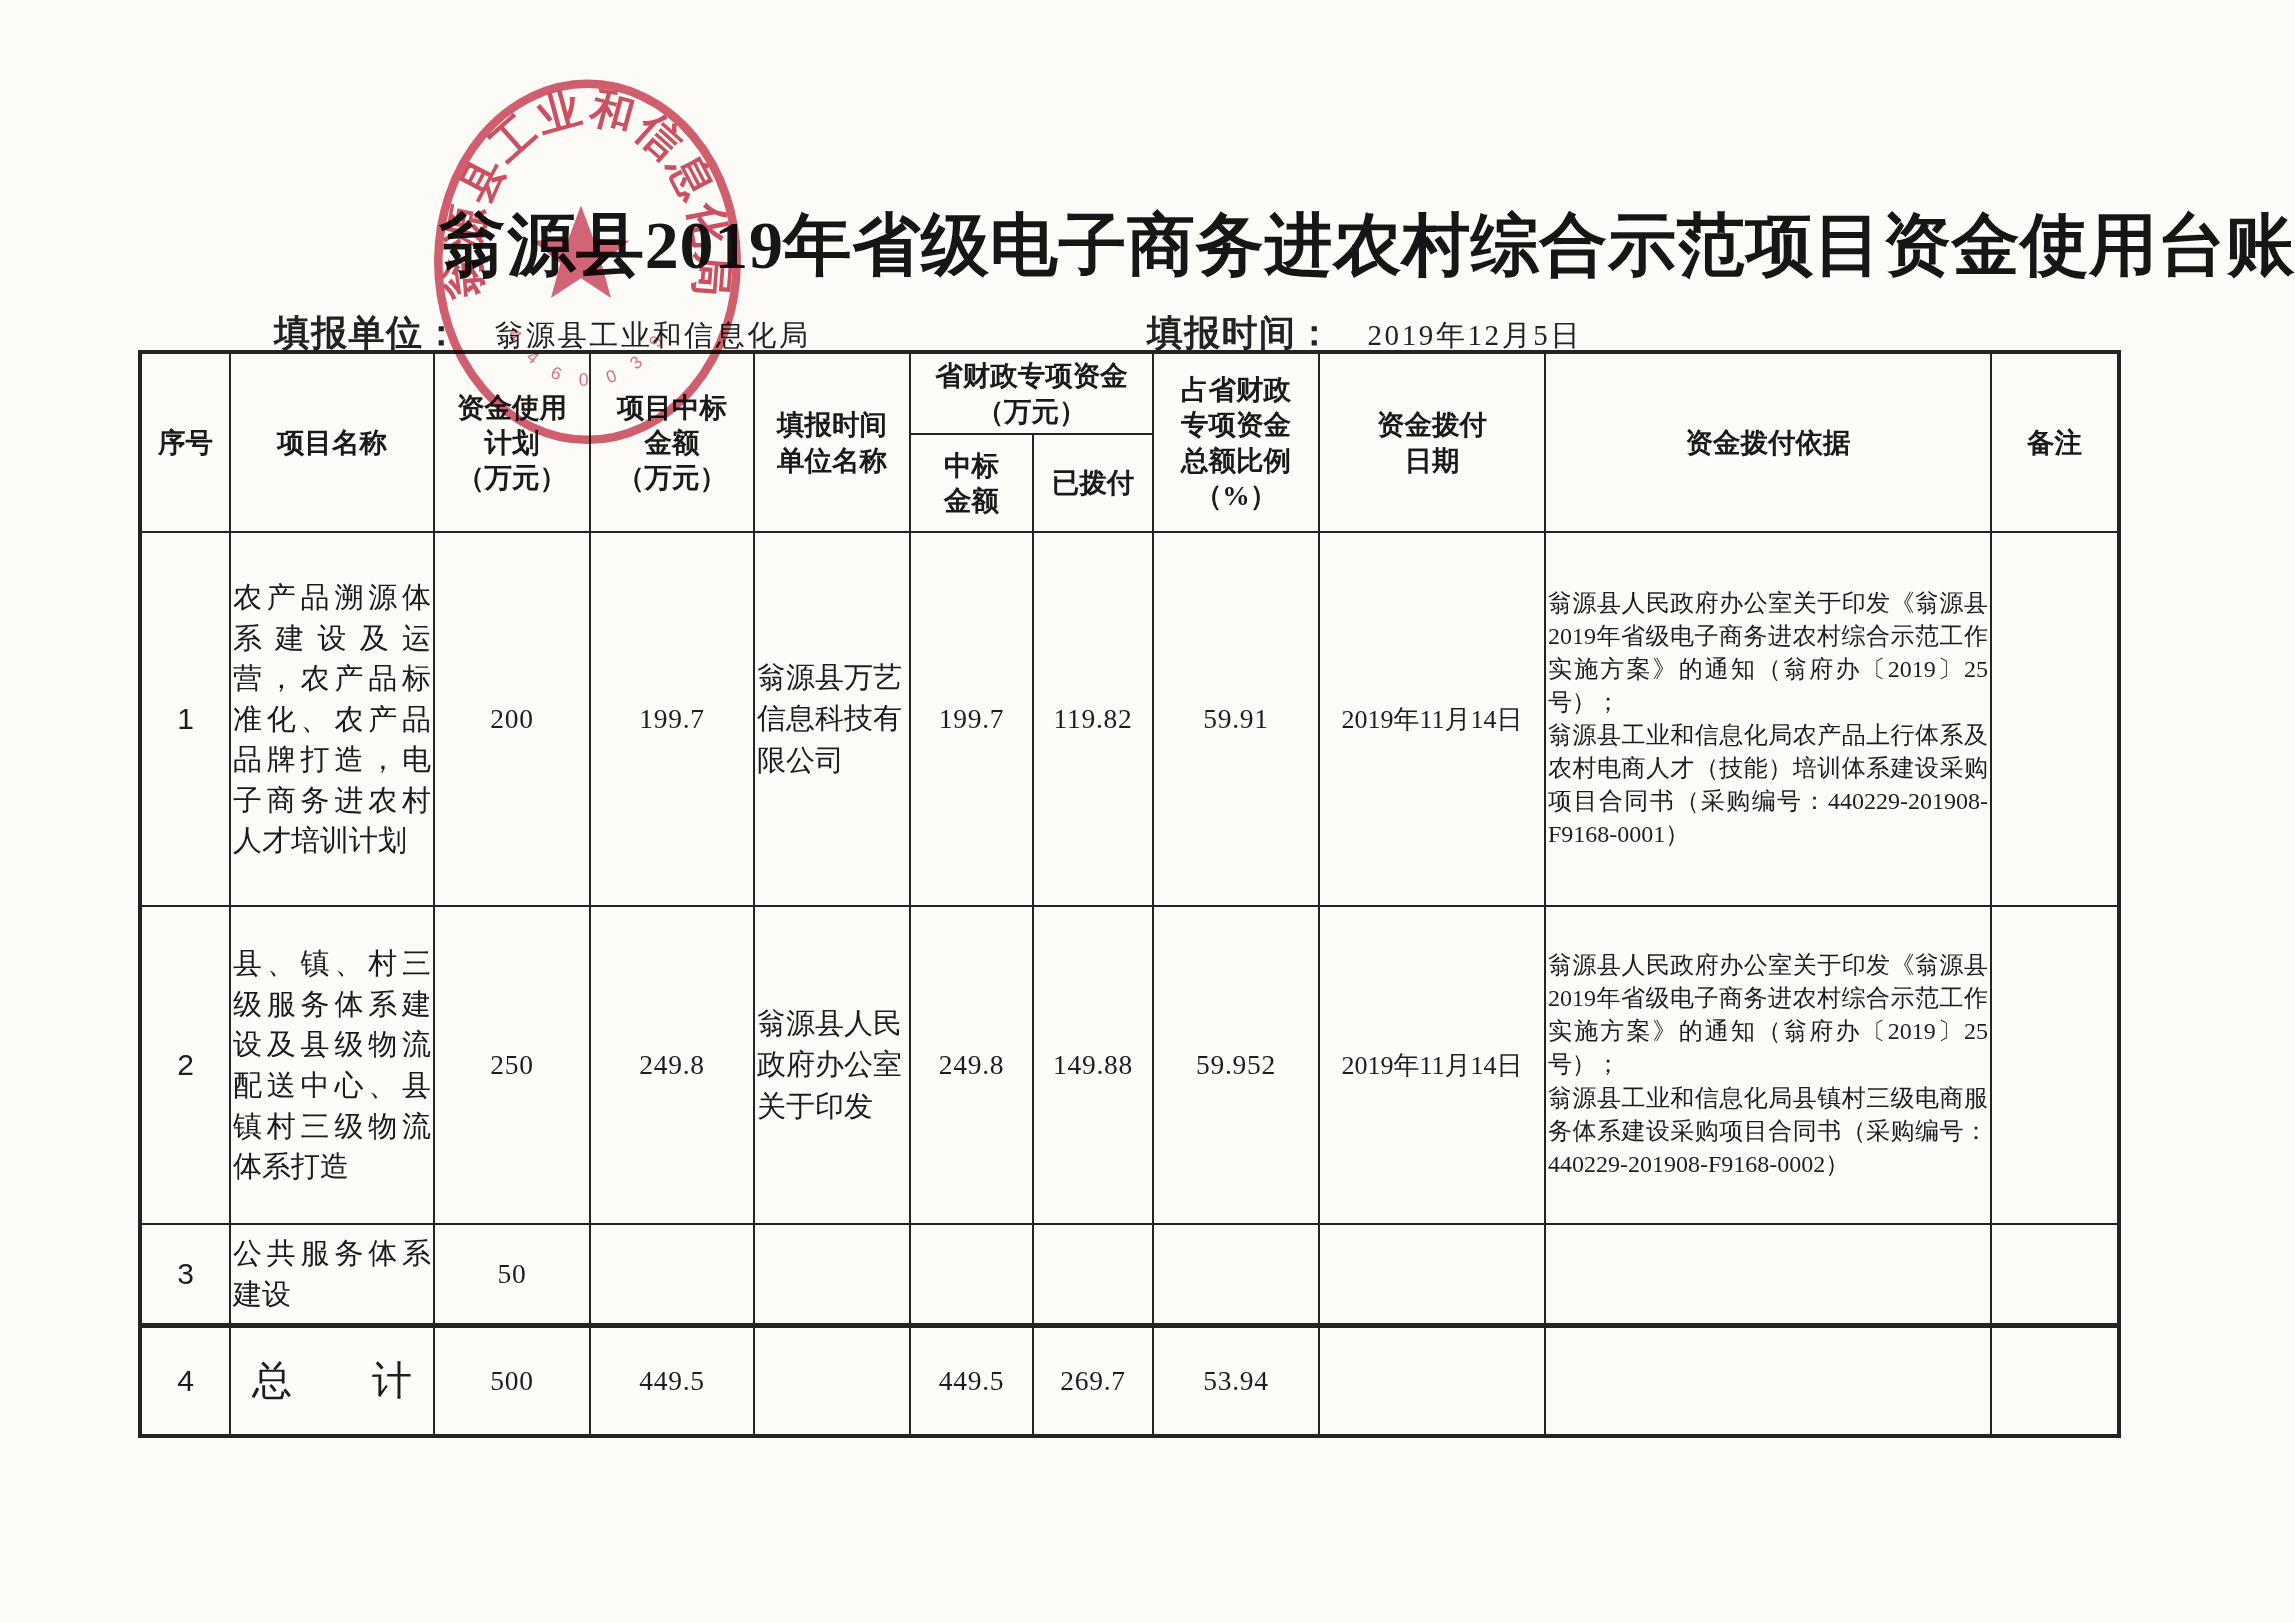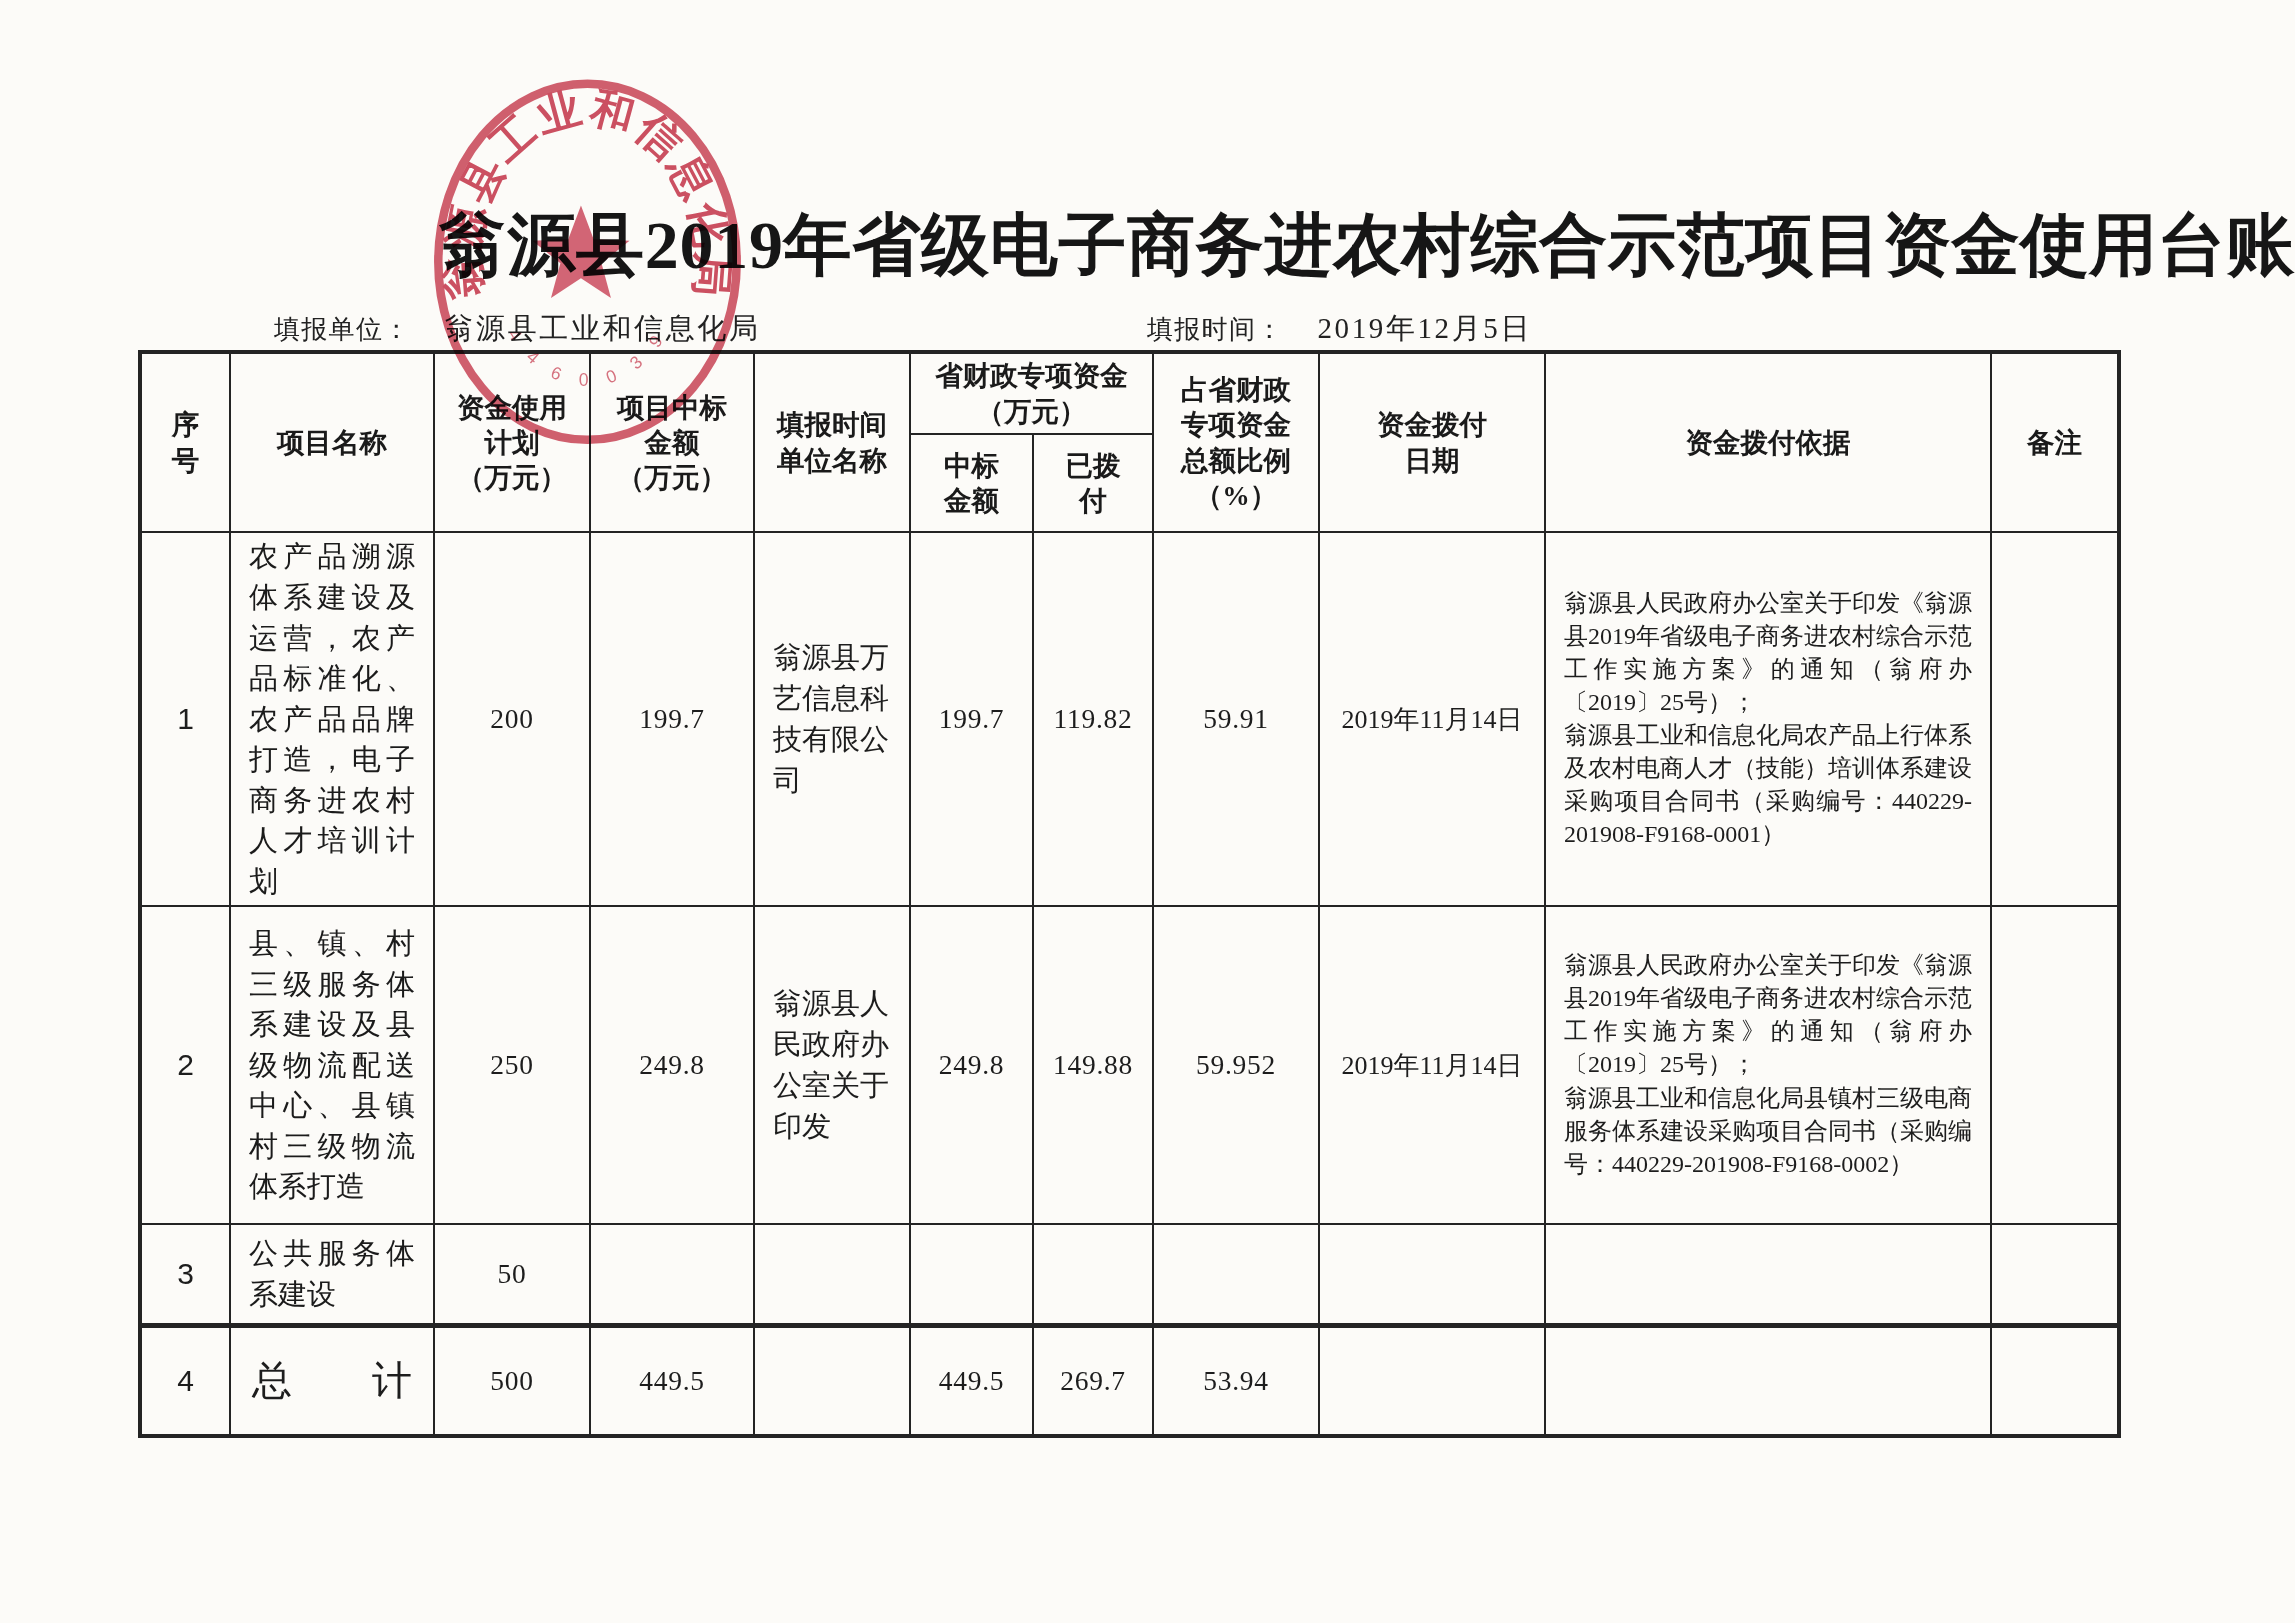--- a/index.html
+++ b/index.html
@@ -6,32 +6,32 @@
   body{
     width:2295px;height:1623px;position:relative;overflow:hidden;
     background:#fcfbf8;color:#1d1d1d;
     font-family:"Liberation Serif","DejaVu Serif",serif;
   }
   .page-title{
     position:absolute;top:200px;left:0;width:100%;text-align:right;
     font-size:68px;font-weight:700;letter-spacing:0.7px;color:#161616;white-space:nowrap;
   }
   .meta{position:absolute;top:309px;font-size:29px;white-space:nowrap;color:#222}
-  .meta .lbl{font-family:"Liberation Sans","DejaVu Sans",sans-serif;font-weight:400;font-size:26px;letter-spacing:1.3px}
+  .meta .lbl{font-family:"Liberation Sans","DejaVu Sans",sans-serif;font-weight:700;font-size:36px;letter-spacing:1.3px}
   .meta .val{margin-left:34px;letter-spacing:2.6px}
   #meta-unit{left:274px}
   #meta-time{left:1147px}
   table.ledger{
     position:absolute;left:138px;top:350px;width:1980px;
     border-collapse:collapse;table-layout:fixed;
     border:4.6px solid #242424;
   }
   .ledger th,.ledger td{
     border:2.6px solid #242424;vertical-align:middle;overflow:hidden;
-    padding:0 18px;font-weight:400;
+    padding:0 2px;font-weight:400;
   }
   .ledger th{
     font-size:27.5px;font-weight:700;text-align:center;
     white-space:pre-line;line-height:1.28;color:#1a1a1a;
   }
   tr.hrow1{height:82px}
   tr.hrow2{height:98px}
   tr.r1{height:374px}
   tr.r2{height:318px}
   tr.r3{height:101px}

